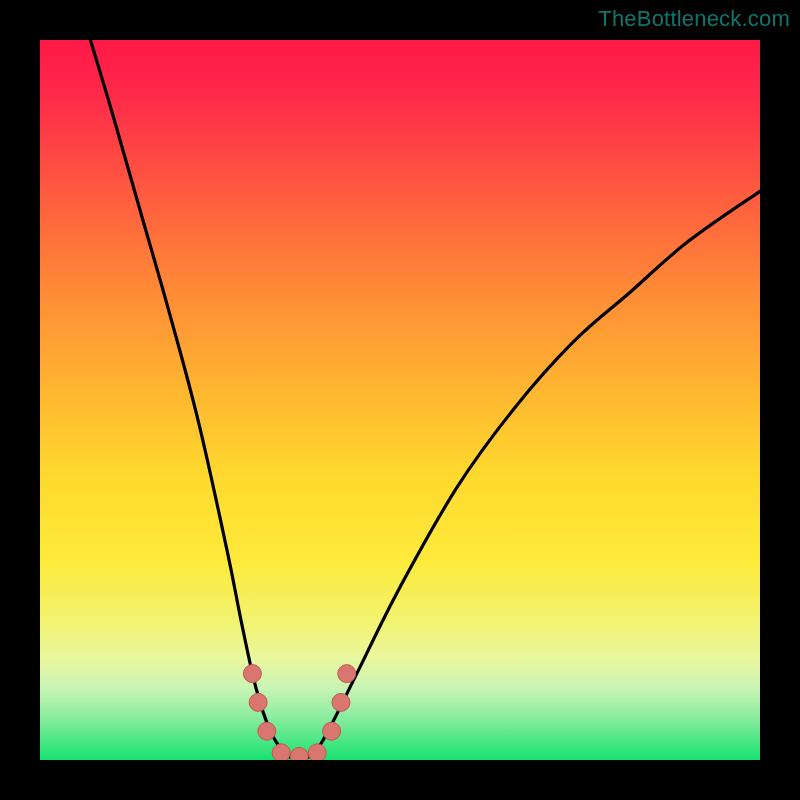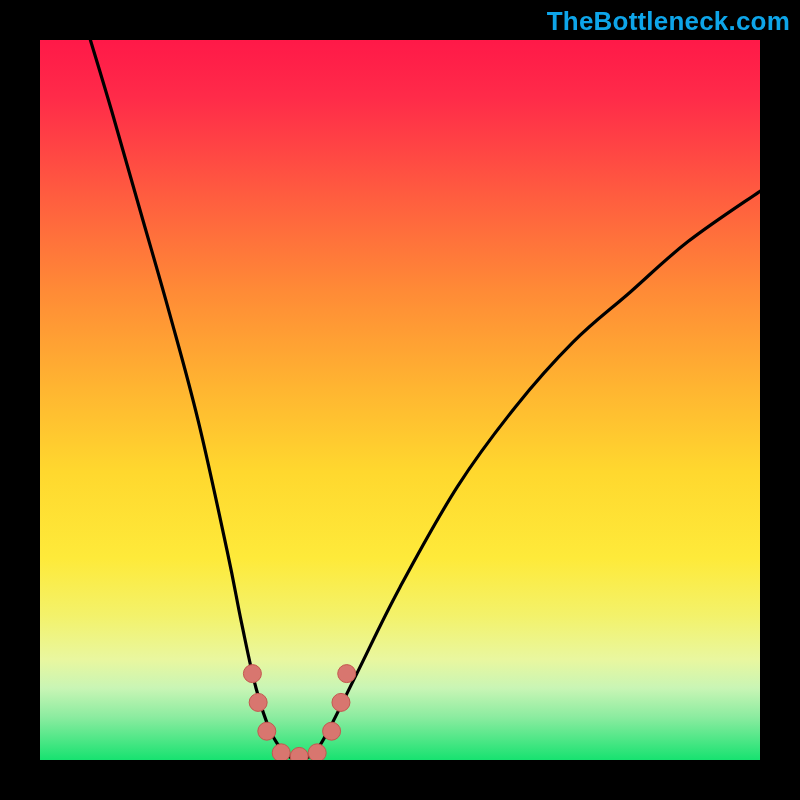--- a/index.html
+++ b/index.html
@@ -38,23 +38,23 @@
       #e9f79f 86%,
       #c9f5b5 90%,
       #8ceca0 94%,
       #17e270 100%
     );
   }
   .watermark {
     position: absolute;
     top: 6px;
     right: 10px;
-    color: #0ea5e9;
-    font-size: 26px;
-    font-weight: 700;
+    color: #0f766e;
+    font-size: 22px;
+    font-weight: 400;
     letter-spacing: 0.2px;
     user-select: none;
   }
   svg.curve {
     position: absolute;
     left: 0;
     top: 0;
     width: 720px;
     height: 720px;
     pointer-events: none;

